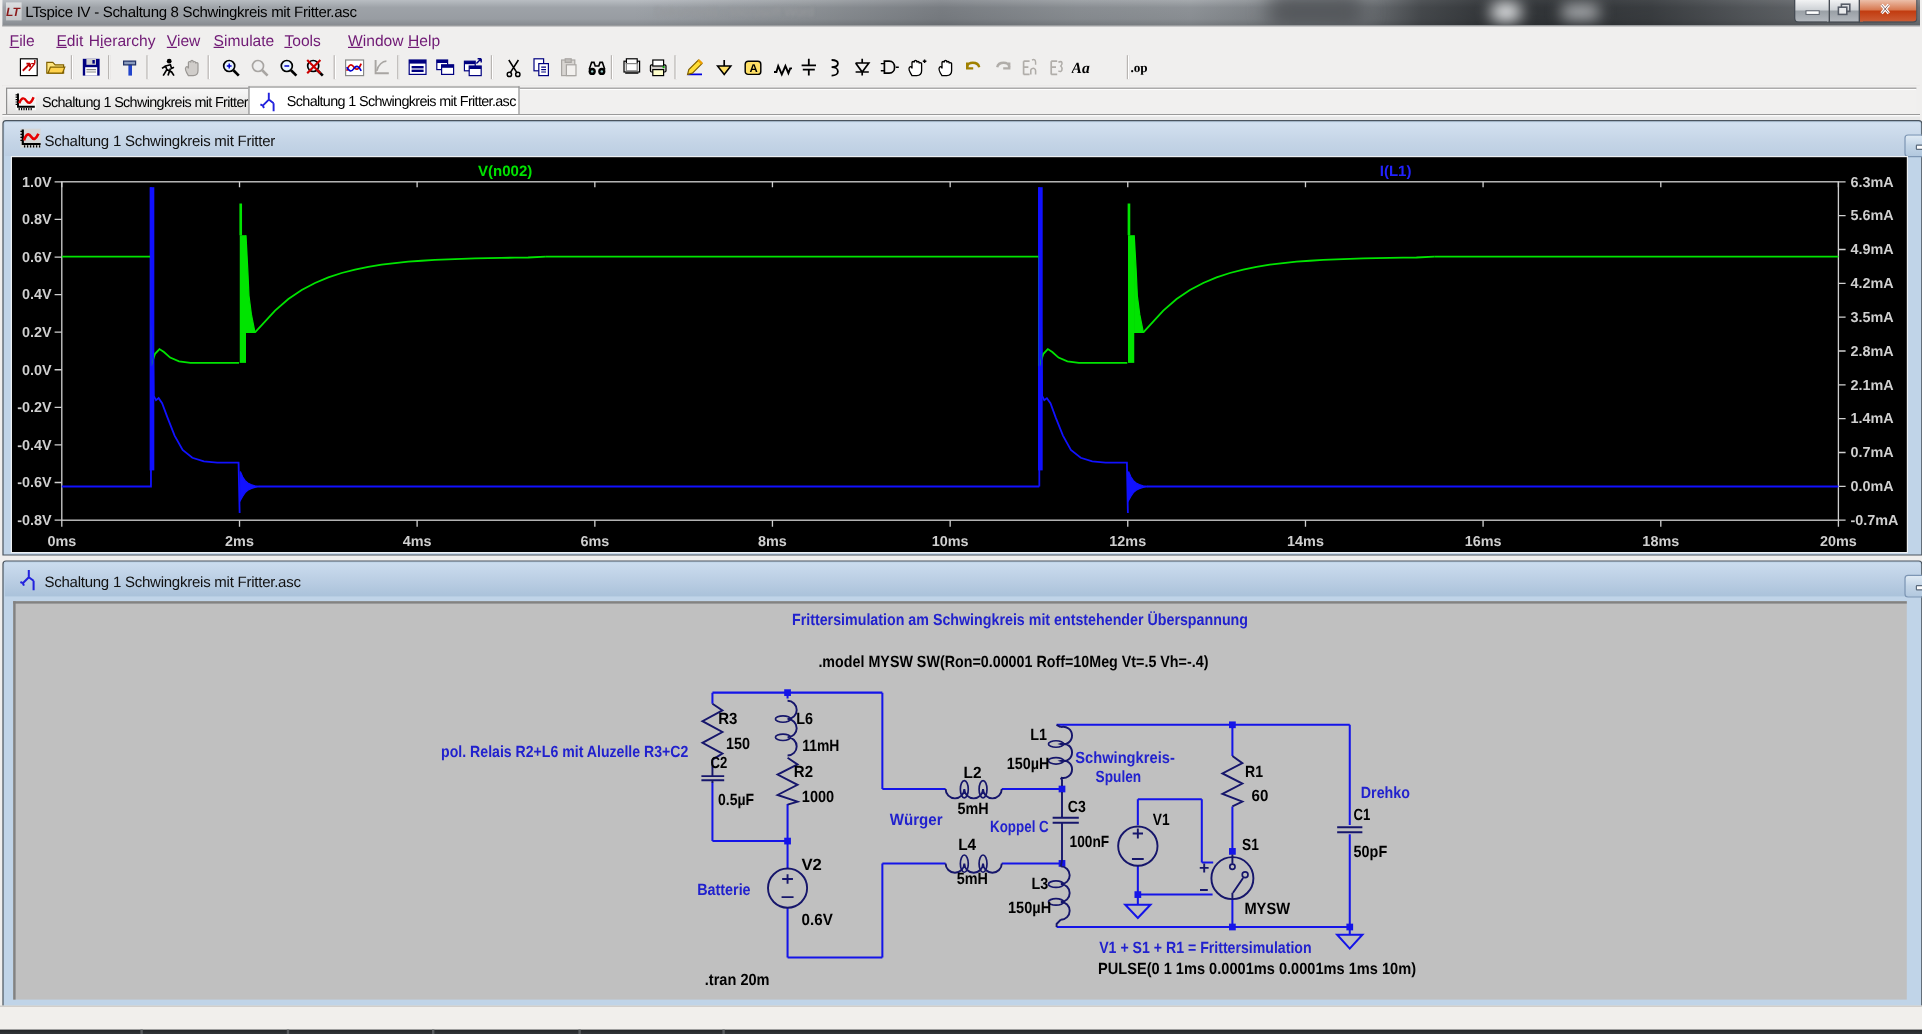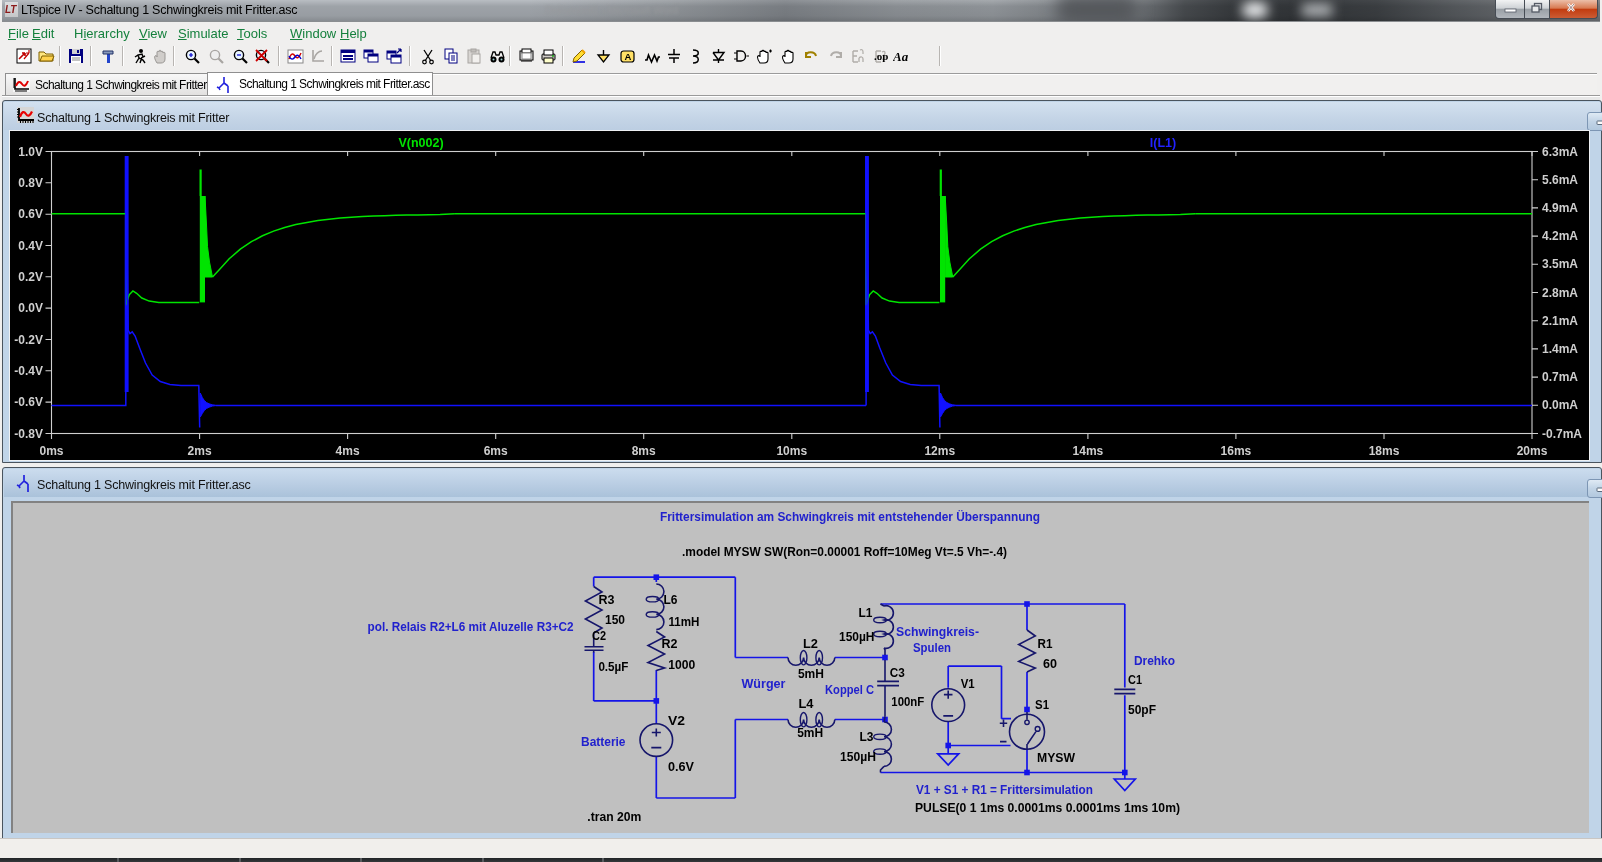--- a/index.html
+++ b/index.html
@@ -16,21 +16,21 @@
 #titlebar .smudge3{position:absolute;left:543px;top:4px;width:150px;height:12px;color:#97999c;font-size:10.5px;filter:blur(1.5px);white-space:nowrap;}
 #lticon{position:absolute;left:3px;top:2px;width:13px;height:15px;background:linear-gradient(#dcdee0,#c4c6c8);}
 #titletext{position:absolute;left:19px;top:3px;font-size:12.5px;color:#000;letter-spacing:-0.25px;}
 #winbtns{position:absolute;left:1493px;top:0;width:104px;height:18px;}
 .wbtn{position:absolute;top:0;height:18px;border:1px solid #464c54;border-top:none;background:linear-gradient(#f2f3f4,#ced2d6 45%,#9aa0a6 52%,#b2b7bd);}
 #wbmin{left:0;width:28px;border-radius:0 0 0 4px;}
 #wbmax{left:29px;width:24px;}
 #wbclose{left:54px;width:47px;border-radius:0 0 4px 0;background:linear-gradient(#ecbfa9,#d87a52 45%,#c23c10 52%,#cc5c34);}
 
 #menubar{position:absolute;left:2px;top:21px;width:1598px;height:22px;background:#f0efee;border-top:1px solid #8a8d90;}
-.mitem{position:absolute;top:4px;font-size:13px;color:#15803d;}
+.mitem{position:absolute;top:4px;font-size:13px;color:#701a75;}
 .mitem u{text-decoration:underline;}
 
 #toolbar{position:absolute;left:2px;top:43px;width:1598px;height:28px;background:#f0efee;border-bottom:1px solid #d5d2cf;}
 .tsep{position:absolute;top:3px;width:1px;height:20px;background:#b8b5b2;border-right:1px solid #fff;}
 .ticon{position:absolute;top:5px;width:17px;height:17px;}
 
 #tabbar{position:absolute;left:2px;top:71px;width:1598px;height:25px;background:#f0efee;}
 #tabrest{position:absolute;left:428px;top:2px;width:1166px;height:21px;background:#f1f0ef;border:1px solid #9b9b9b;border-right:none;box-shadow:inset 1px 1px 0 #fff;}
 #tab1{position:absolute;left:3px;top:2px;width:201px;height:21px;background:linear-gradient(#f8f8f8,#e2e1e0);border:1px solid #8f8f8f;}
 #tab2{position:absolute;left:205px;top:1px;width:224px;height:23px;background:#fff;border:1px solid #8f8f8f;border-bottom:none;}
@@ -59,38 +59,38 @@
 <body>
 <div id="app">
   <div id="titlebar">
     <div class="smudge1"></div>
       <div class="smudge2"></div>
       <div class="smudge4"></div>
     <div class="smudge3">Dokument1 - Microsoft Word</div>
     <div id="lticon"><svg width="13" height="15">
           <text x="0" y="11" font-size="10" font-weight="bold" font-style="italic" fill="#8b1a1a">LT</text>
         </svg></div>
-    <div id="titletext">LTspice IV - Schaltung 1 Schwingkreis mit Fritter.asc</div>
+    <div id="titletext">LTspice IV - Schaltung 8 Schwingkreis mit Fritter.asc</div>
     <div id="winbtns">
       <div class="wbtn" id="wbmin"><svg width="28" height="18">
             <rect x="9" y="9" width="11" height="3" fill="#fff" stroke="#555b66" stroke-width="0.8"></rect>
           </svg></div>
       <div class="wbtn" id="wbmax"><svg width="24" height="18">
             <rect x="9.5" y="3.5" width="7" height="6" fill="none" stroke="#555b66" stroke-width="1.3"></rect>
             <rect x="7" y="6" width="7" height="6" fill="#e8eaec" stroke="#555b66" stroke-width="1.3"></rect>
           </svg></div>
       <div class="wbtn" id="wbclose"><svg width="47" height="18">
             <path d="M18 4 L24 11 M24 4 L18 11" stroke="#fff" stroke-width="2.6"></path>
             <path d="M18 4 L24 11 M24 4 L18 11" stroke="#5a3030" stroke-width="0.6" fill="none"></path>
           </svg></div>
     </div>
   </div>
   <div id="menubar">
     <span class="mitem" style="left:6px"><u>F</u>ile</span>
-    <span class="mitem" style="left:30px"><u>E</u>dit</span>
+    <span class="mitem" style="left:45px"><u>E</u>dit</span>
     <span class="mitem" style="left:72px">H<u>i</u>erarchy</span>
     <span class="mitem" style="left:137px"><u>V</u>iew</span>
     <span class="mitem" style="left:176px"><u>S</u>imulate</span>
     <span class="mitem" style="left:235px"><u>T</u>ools</span>
     <span class="mitem" style="left:288px"><u>W</u>indow</span>
     <span class="mitem" style="left:338px"><u>H</u>elp</span>
   </div>
   <div id="toolbar">
       <div class="ticon" style="left:14px"><svg width="17" height="17">
           <rect x="1" y="1" width="14" height="14" fill="#fff" stroke="#000"></rect>
@@ -258,21 +258,21 @@
           <path d="M9 10 L9 14 M9 10 C11 8 13 9 13 11 L13 14" stroke="#b0ada9" stroke-width="1.3" fill="none"></path>
           <path d="M10 2 C12 1,13 2,13 4 L13 6" stroke="#b0ada9" stroke-width="1.2" fill="none"></path>
         </svg></div>
     <div class="ticon" style="left:870px"><svg width="17" height="17">
           <path d="M4 3 L4 14 M4 3 L9 3 M4 8 L8 8 M4 14 L9 14" stroke="#b0ada9" stroke-width="1.4" fill="none"></path>
           <path d="M10 4 C13 2,14 5,12 7 C14 9,13 13,10 11" stroke="#b0ada9" stroke-width="1.3" fill="none"></path>
         </svg></div>
     <div class="ticon" style="left:891px"><svg width="17" height="17">
           <text x="0" y="13" font-size="13" font-weight="bold" font-style="italic" font-family="Liberation Serif" fill="#000">Aa</text>
         </svg></div>
-    <div class="ticon" style="left:872px"><svg width="17" height="17">
+    <div class="ticon" style="left:940px"><svg width="17" height="17">
           <text x="0" y="12" font-size="11" font-weight="bold" font-family="Liberation Serif" fill="#000">.op</text>
         </svg></div>
     <div class="tsep" style="left:937px"></div>
     </div>
   <div id="tabbar">
     <div id="tabrest"></div>
     <div id="tab1">
       <svg style="position:absolute;left:6px;top:3px" width="18" height="15">
         <rect x="1" y="0" width="17" height="15" fill="#f6f6f6"></rect>
         <path d="M3 1 L3 12 L17 12" stroke="#000" stroke-width="1.6" fill="none"></path>

